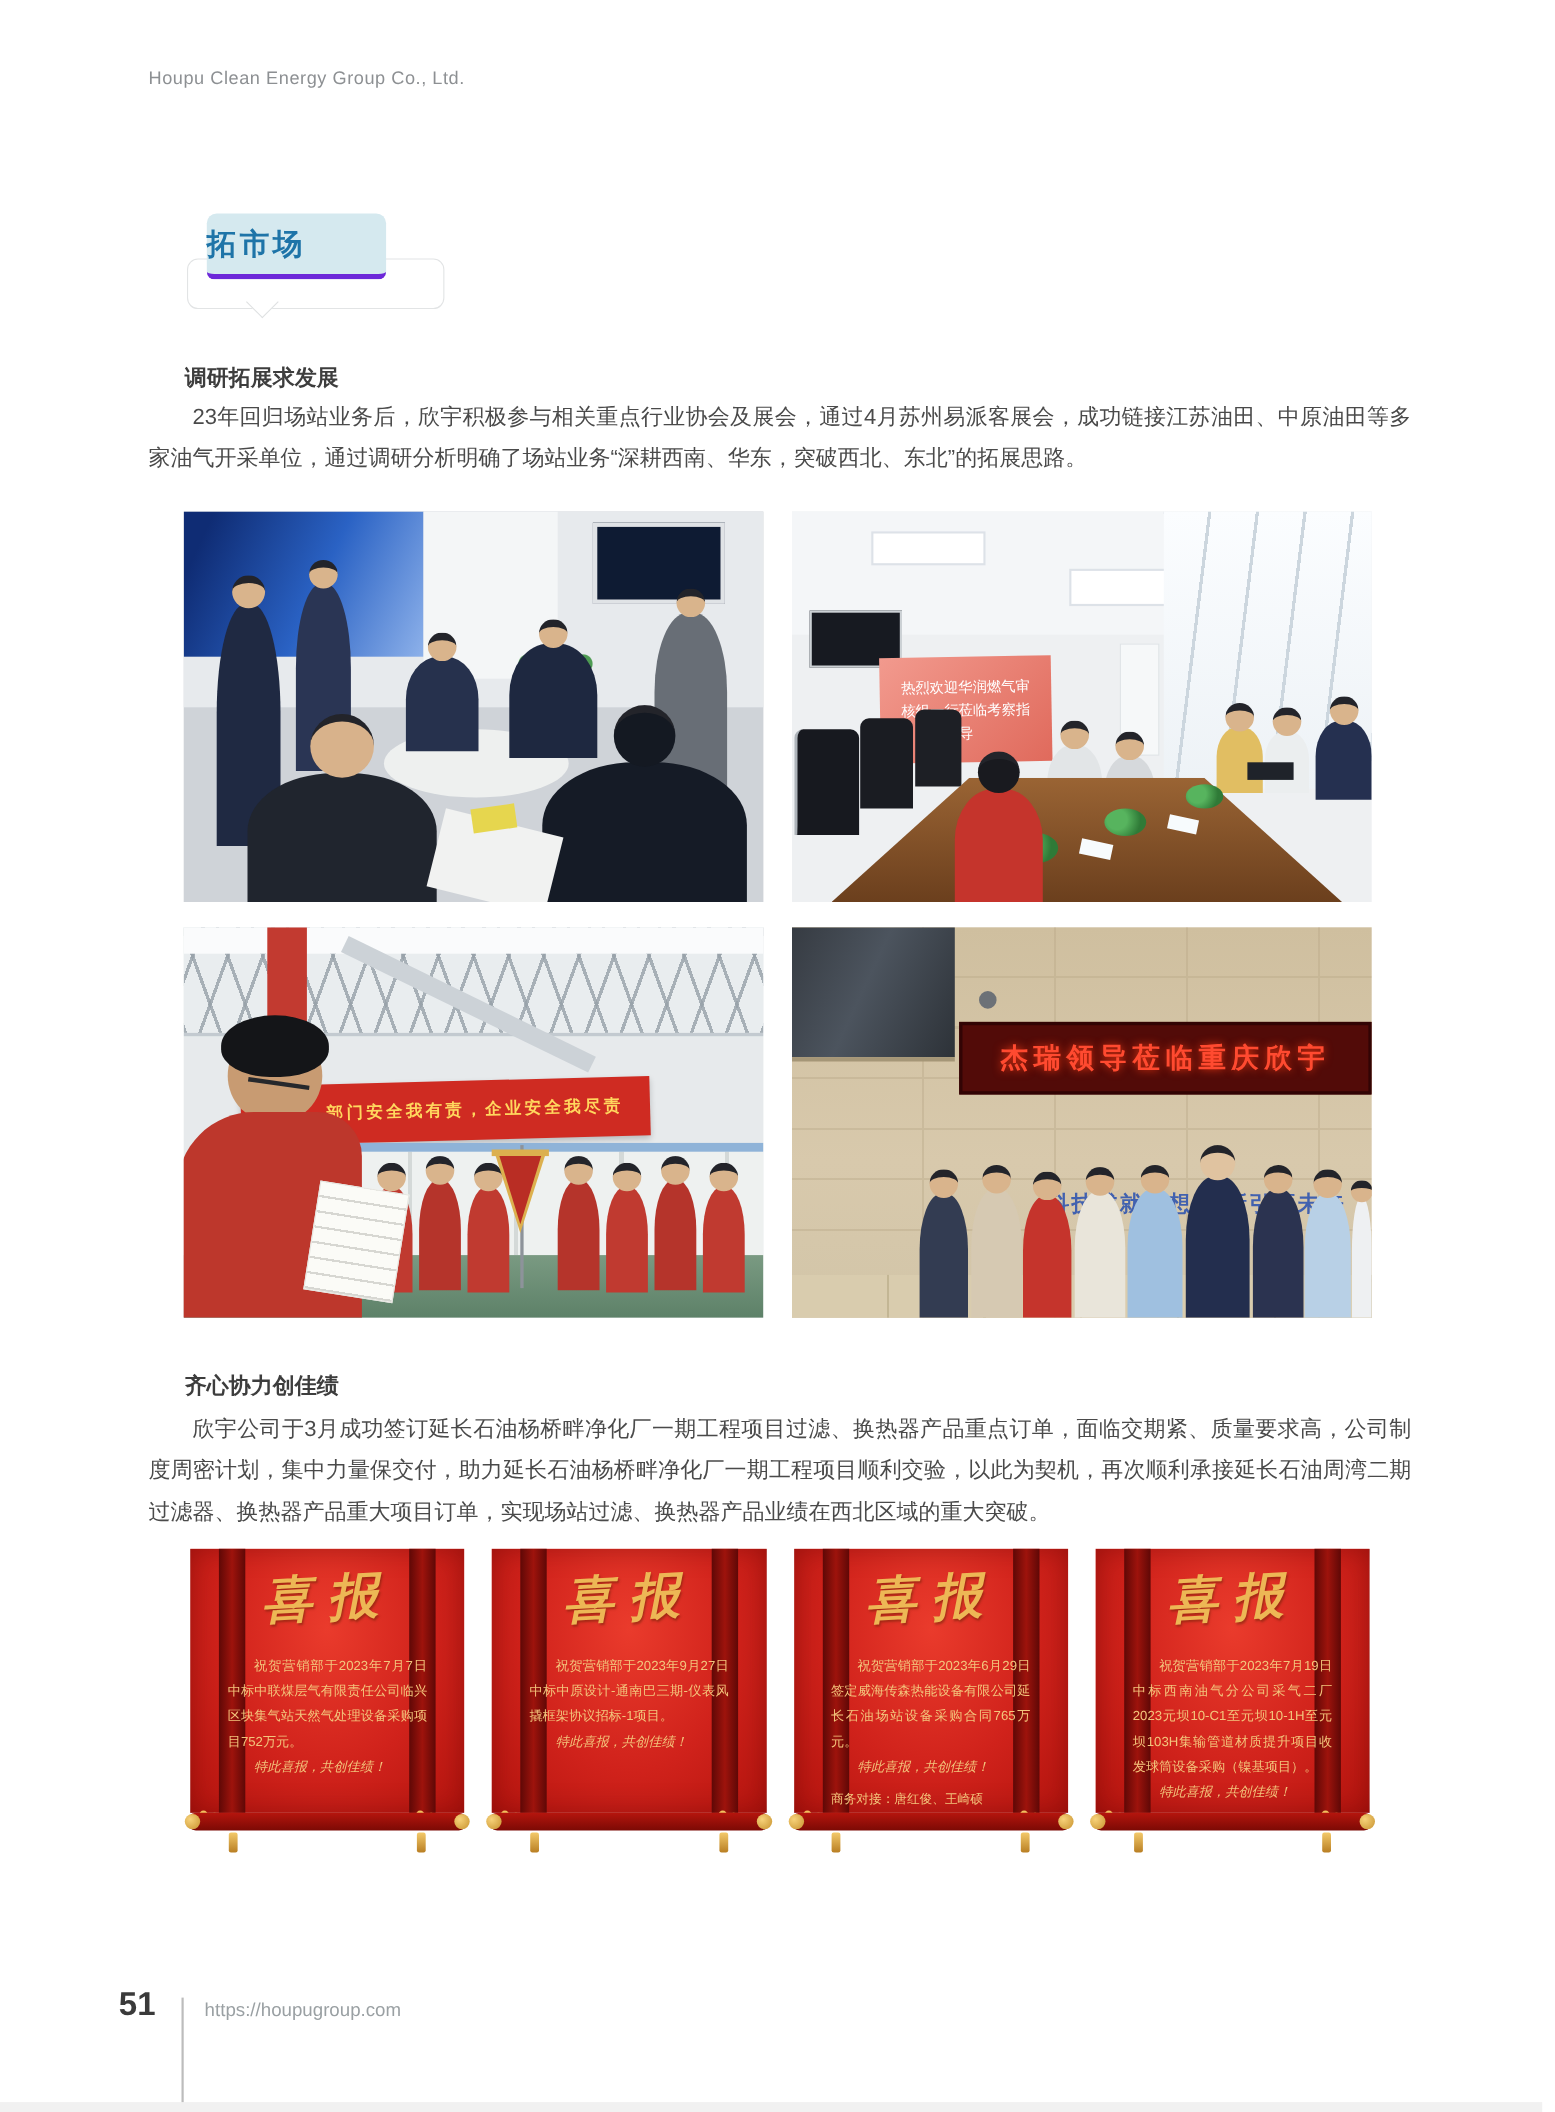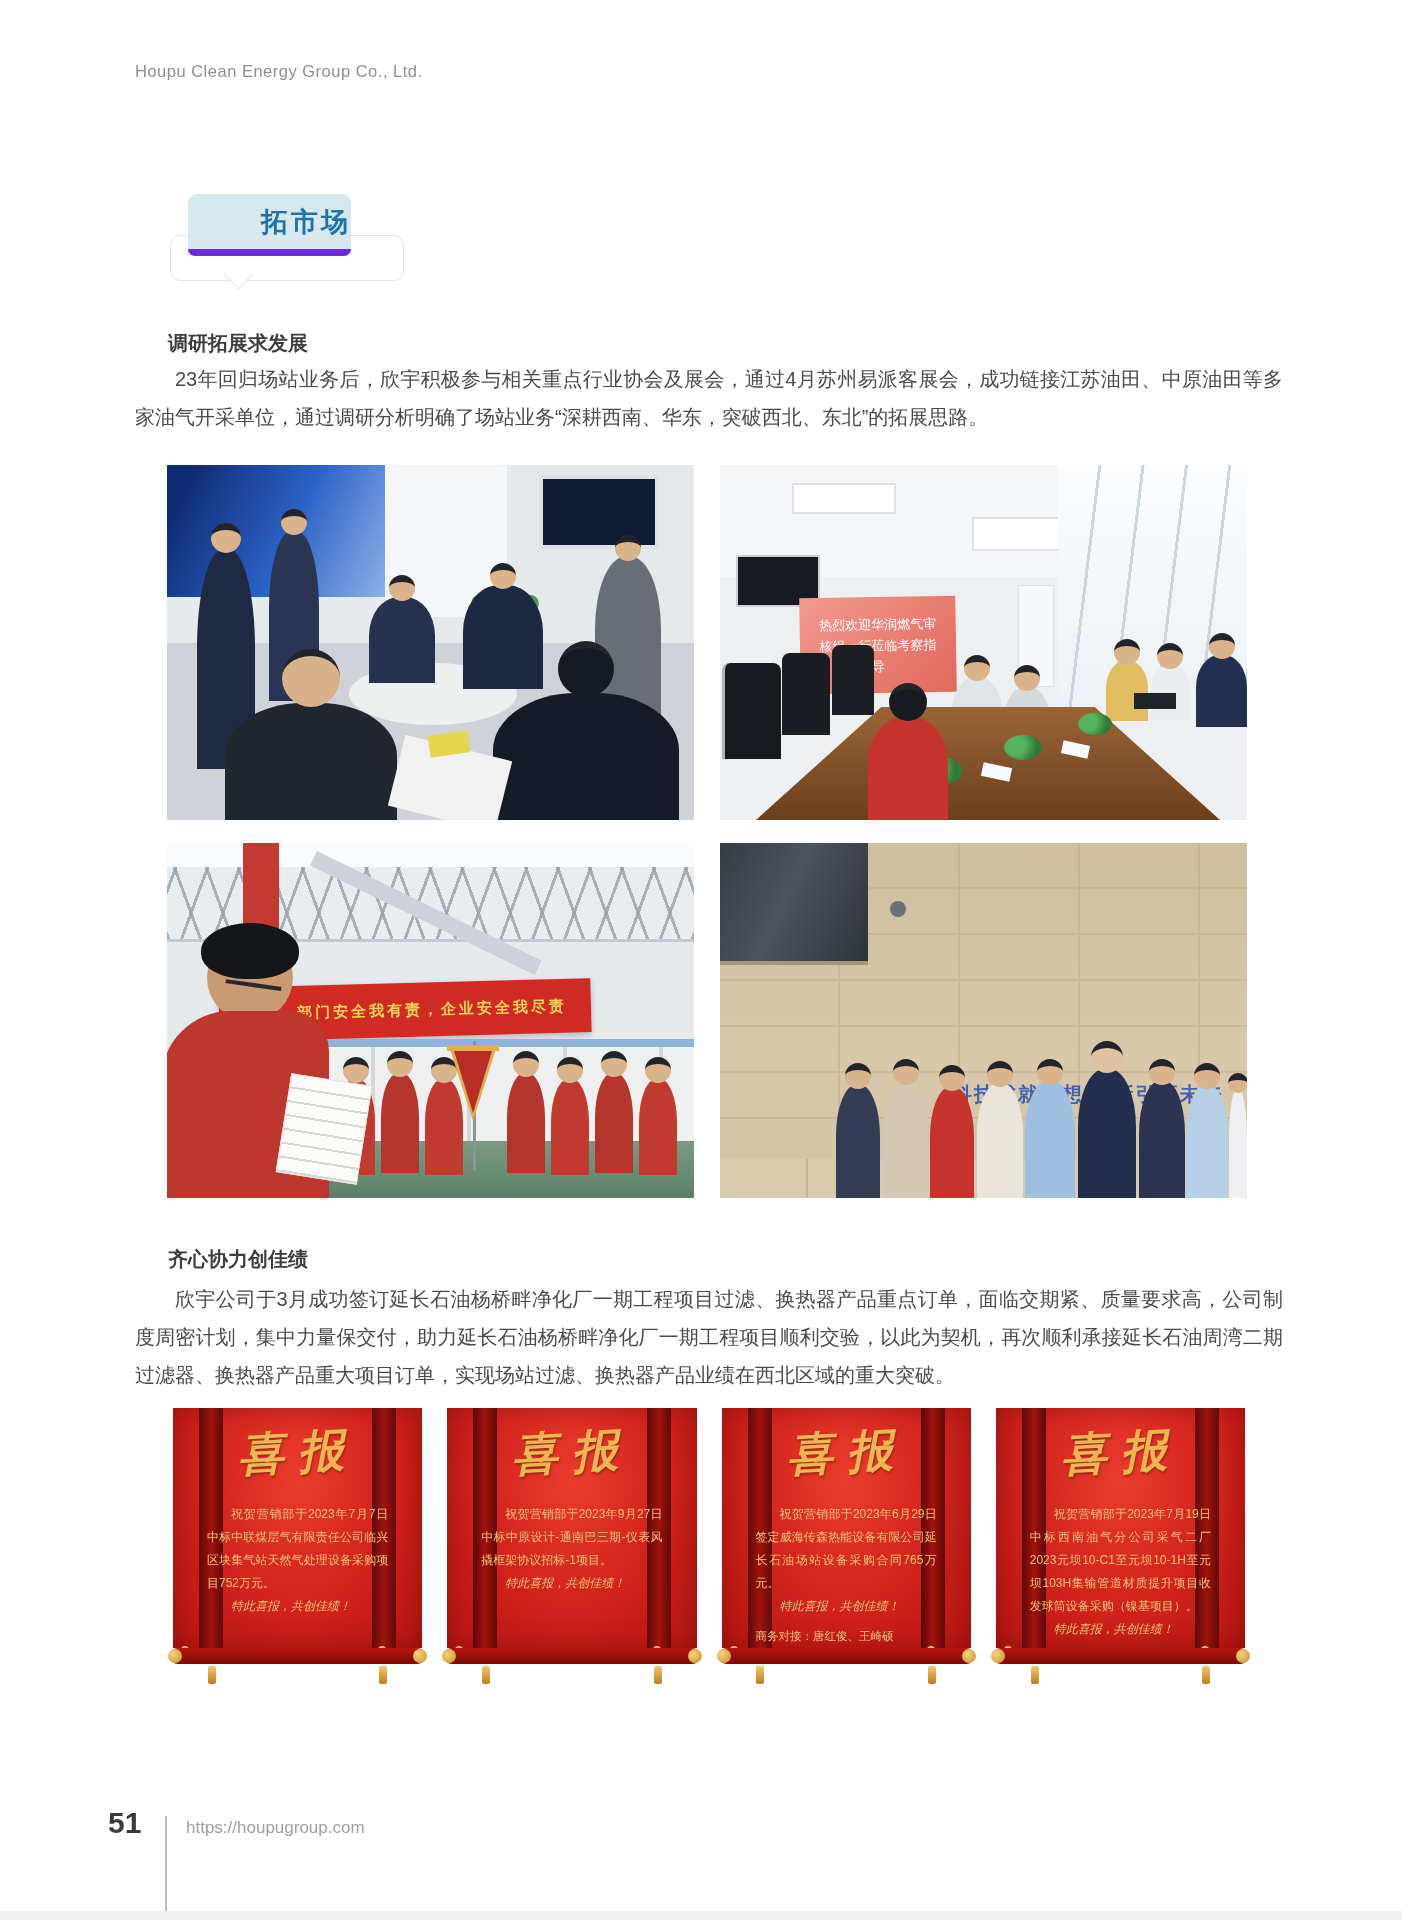--- a/index.html
+++ b/index.html
@@ -4,22 +4,22 @@
 <style>
   html,body{margin:0;padding:0;background:#ffffff;}
   .page{position:relative;width:1354px;height:1920px;background:#ffffff;overflow:hidden;
         font-family:"Liberation Sans","DejaVu Sans",sans-serif;color:#4a4a4a;padding-left:48px;}
   .abs{position:absolute;}
   
   .company{left:135px;top:62px;font-size:16.5px;letter-spacing:.5px;color:#8d9093;}
   
   .tab-card{left:170px;top:235px;width:232px;height:44px;background:#fff;border:1.5px solid #e2e4e5;border-radius:10px;z-index:0;}
   .tab-tail{left:228px;top:264px;width:20px;height:20px;background:#fff;border-right:1.5px solid #dfe1e2;border-bottom:1.5px solid #dfe1e2;transform:rotate(45deg);z-index:1;}
-  .tab-badge{left:188px;top:194px;width:163px;height:55px;background:#d5e9ef;border-radius:9px 9px 7px 7px;border-bottom:7px solid #6d28d9;
-             display:flex;align-items:center;justify-content:flex-end;font-size:27px;font-weight:bold;color:#1e74a8;letter-spacing:3px;z-index:2;}
+  .tab-badge{left:188px;top:194px;width:163px;height:55px;background:#d5e9ef;border-radius:9px 9px 7px 7px;border-bottom:5px solid #6d28d9;
+             display:flex;align-items:center;justify-content:flex-start;font-size:27px;font-weight:bold;color:#1e74a8;letter-spacing:3px;z-index:2;}
   
   .sec-h{font-size:20px;font-weight:700;color:#3d3d3d;margin:0;}
   .sec-p{width:1148px;font-size:20px;line-height:38px;color:#4a4a4a;text-indent:2em;text-align:justify;margin:0;}
   .h1{left:168px;top:330px;} .p1{left:135px;top:360px;}
   .h2{left:168px;top:1246px;} .p2{left:135px;top:1280px;}
   
   .photo-grid{left:167px;top:465px;width:1080px;display:grid;grid-template-columns:527px 527px;grid-auto-rows:355px;gap:23px 26px;}
   .photo{position:relative;width:527px;height:355px;overflow:hidden;background:#cfd3d8;}
   .ph{position:absolute;}
   .person{position:absolute;border-radius:45% 45% 0 0;}
@@ -146,20 +146,23 @@
       <div class="ph" style="left:-6px;top:168px;width:168px;height:187px;background:#bd372c;border-radius:70px 40px 0 0;"></div>
       <div class="ph" style="left:34px;top:80px;width:98px;height:56px;background:#141518;border-radius:50% 50% 45% 45%;"></div>
       <div class="ph" style="left:58px;top:140px;width:56px;height:6px;border-top:4px solid #26282c;transform:rotate(8deg);"></div>
       <div class="ph" style="left:116px;top:236px;width:80px;height:98px;background:repeating-linear-gradient(180deg,transparent 0 12px,#d7d7d2 12px 14px),#fbfbf7;border:1px solid #e5e5e0;transform:rotate(9deg);"></div>
     </div>
 
     <div class="photo" style="background:linear-gradient(180deg,#cfbf9f,#d8c9ac 60%,#d2c5a8);">
       <div class="ph" style="left:0;top:0;width:527px;height:355px;background:repeating-linear-gradient(180deg,transparent 0 44px,#b9a888 44px 46px),repeating-linear-gradient(90deg,transparent 0 118px,#b9a888 118px 120px);opacity:.4;"></div>
       <div class="ph" style="left:0;top:0;width:148px;height:118px;background:linear-gradient(115deg,#363b42,#4c545e 45%,#2d3238);border-bottom:4px solid #a59677;"></div>
       <div class="ph" style="left:170px;top:58px;width:16px;height:16px;border-radius:50%;background:#6c7177;"></div>
+      <div class="ph d-led-text" style="left:152px;top:86px;width:375px;height:66px;background:#520b08;border:3px solid #320404;box-sizing:border-box;">
+        <span>杰瑞领导莅临重庆欣宇</span>
+      </div>
       <div class="ph d-wall-text" style="left:232px;top:238px;width:295px;height:34px;">
         <span>科技成就梦想 创新引领未来</span>
       </div>
       <div class="ph" style="left:0;top:316px;width:527px;height:39px;background:repeating-linear-gradient(90deg,transparent 0 86px,#c3b694 86px 88px),#d9ccae;"></div>
       <div class="person" style="left:116px;top:242px;width:44px;height:113px;background:#333c52;"></div>
       <div class="person" style="left:163px;top:238px;width:46px;height:117px;background:#d6c9b2;"></div>
       <div class="person" style="left:210px;top:244px;width:44px;height:111px;background:#c5342c;"></div>
       <div class="person" style="left:257px;top:240px;width:46px;height:115px;background:#e9e5da;"></div>
       <div class="person" style="left:305px;top:238px;width:50px;height:117px;background:#9fc0e0;"></div>
       <div class="person" style="left:358px;top:226px;width:58px;height:129px;background:#232e4e;--hw:32px;--skin:#e0c3a0;"></div>

